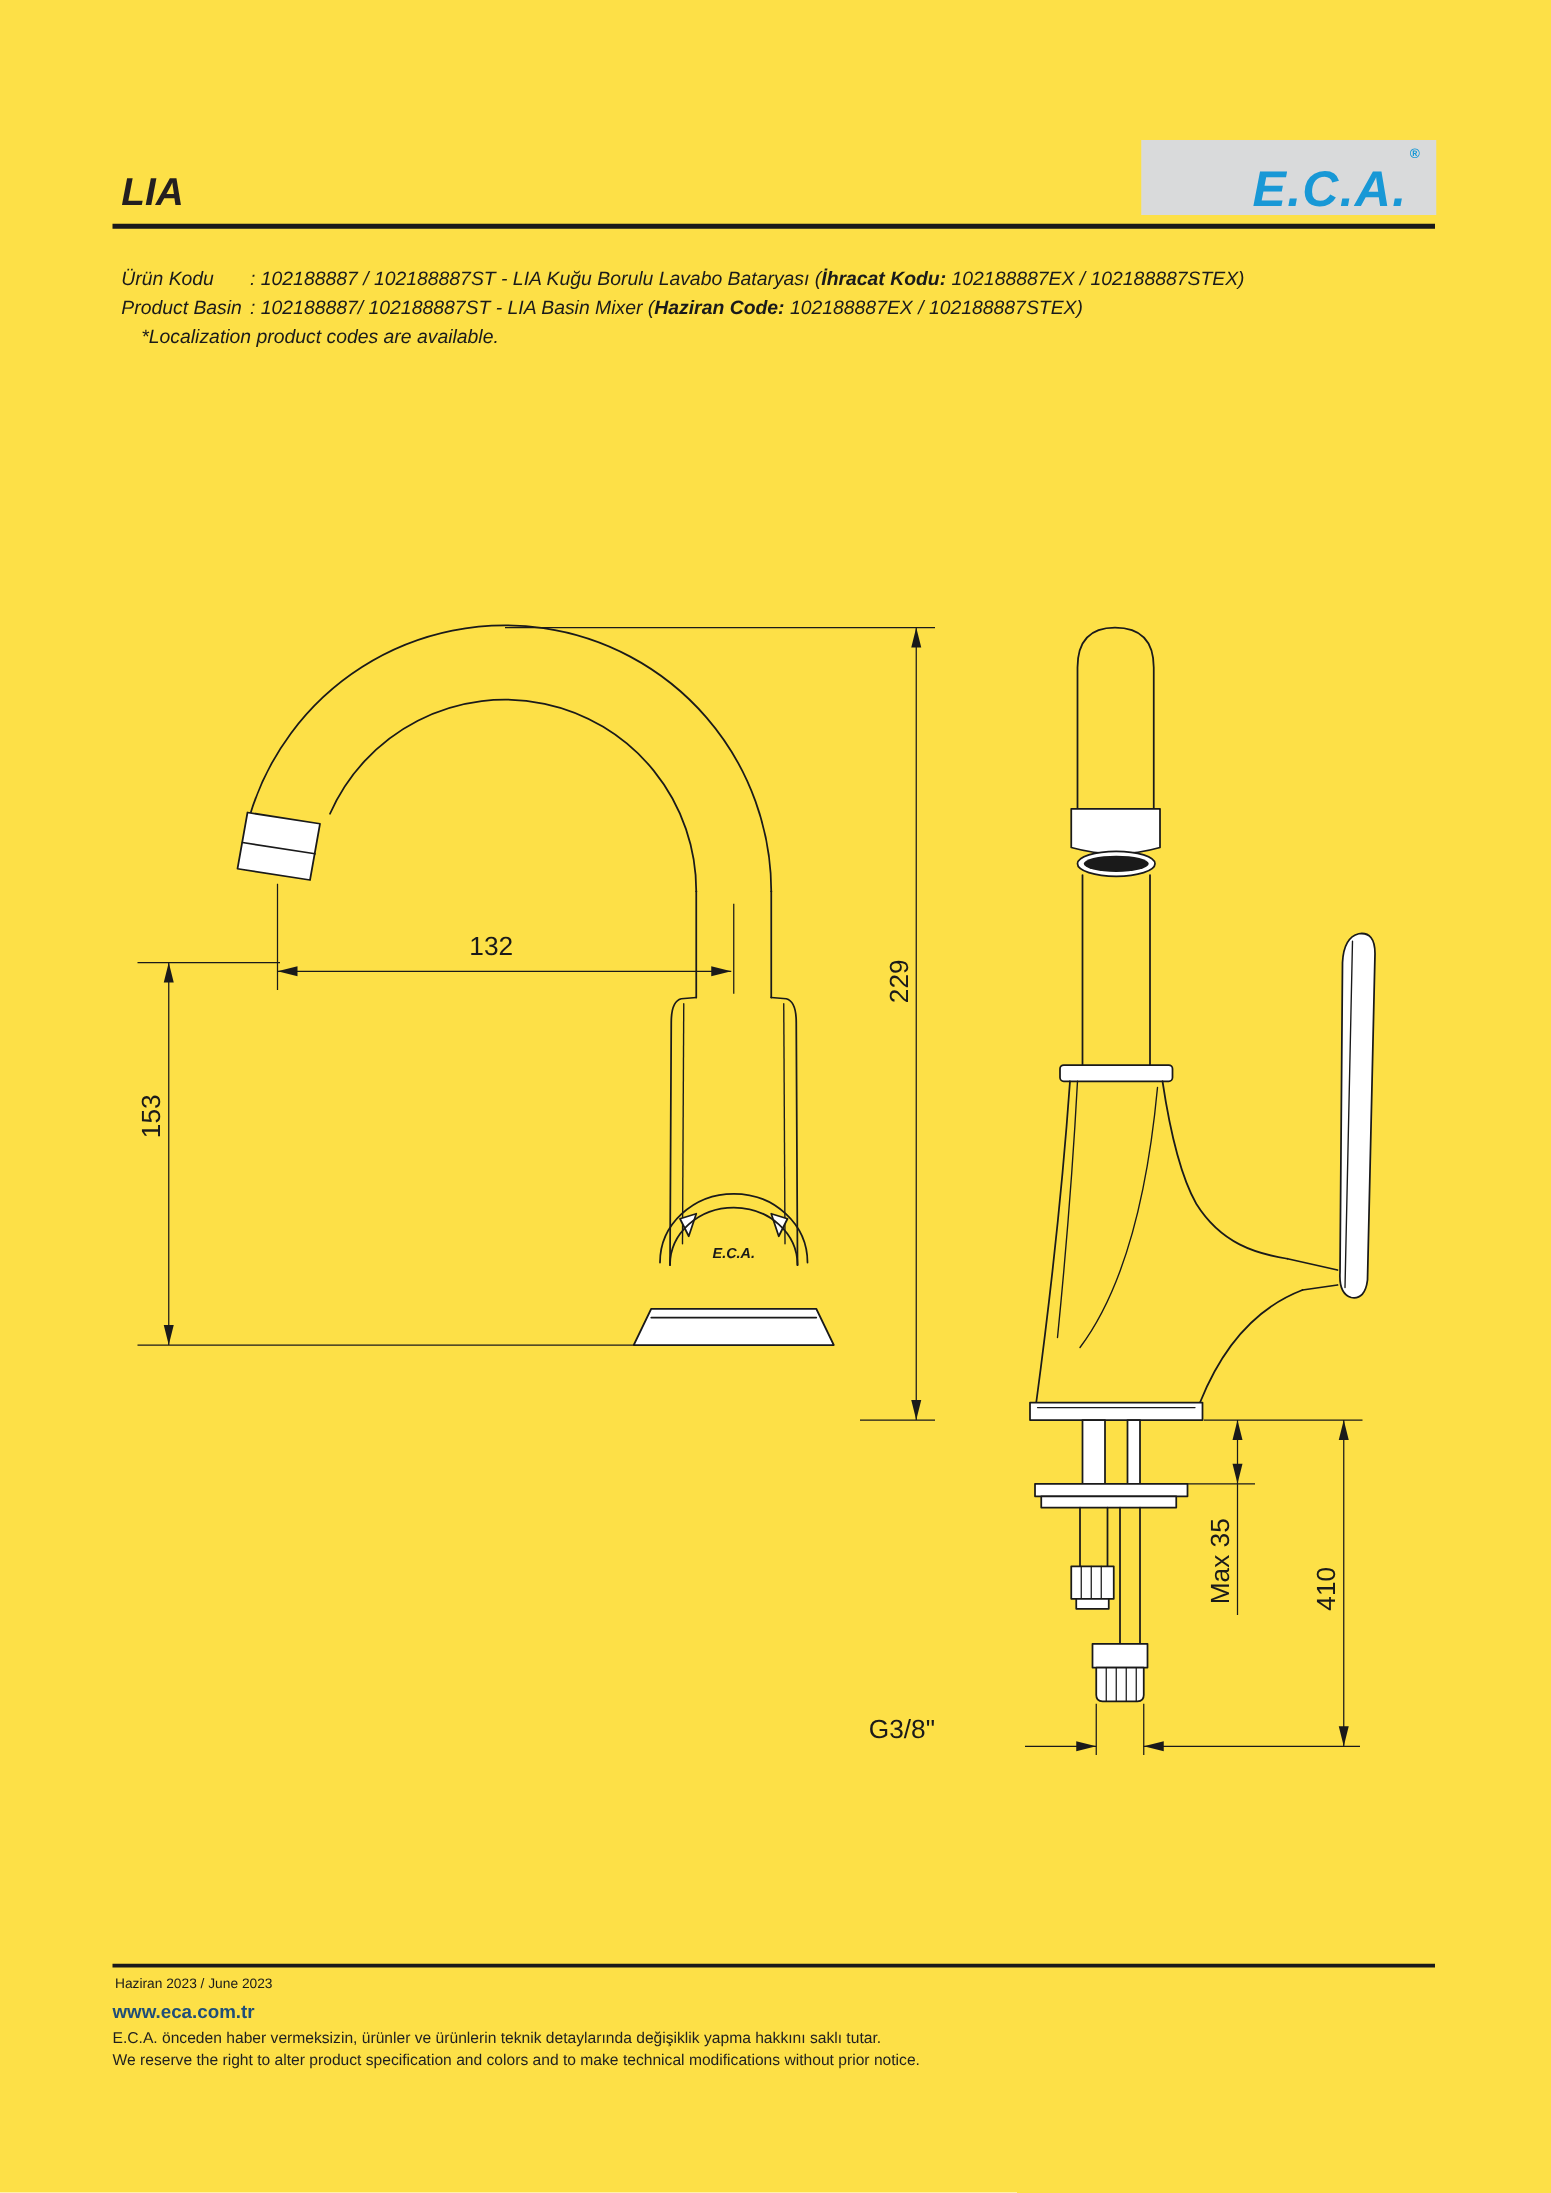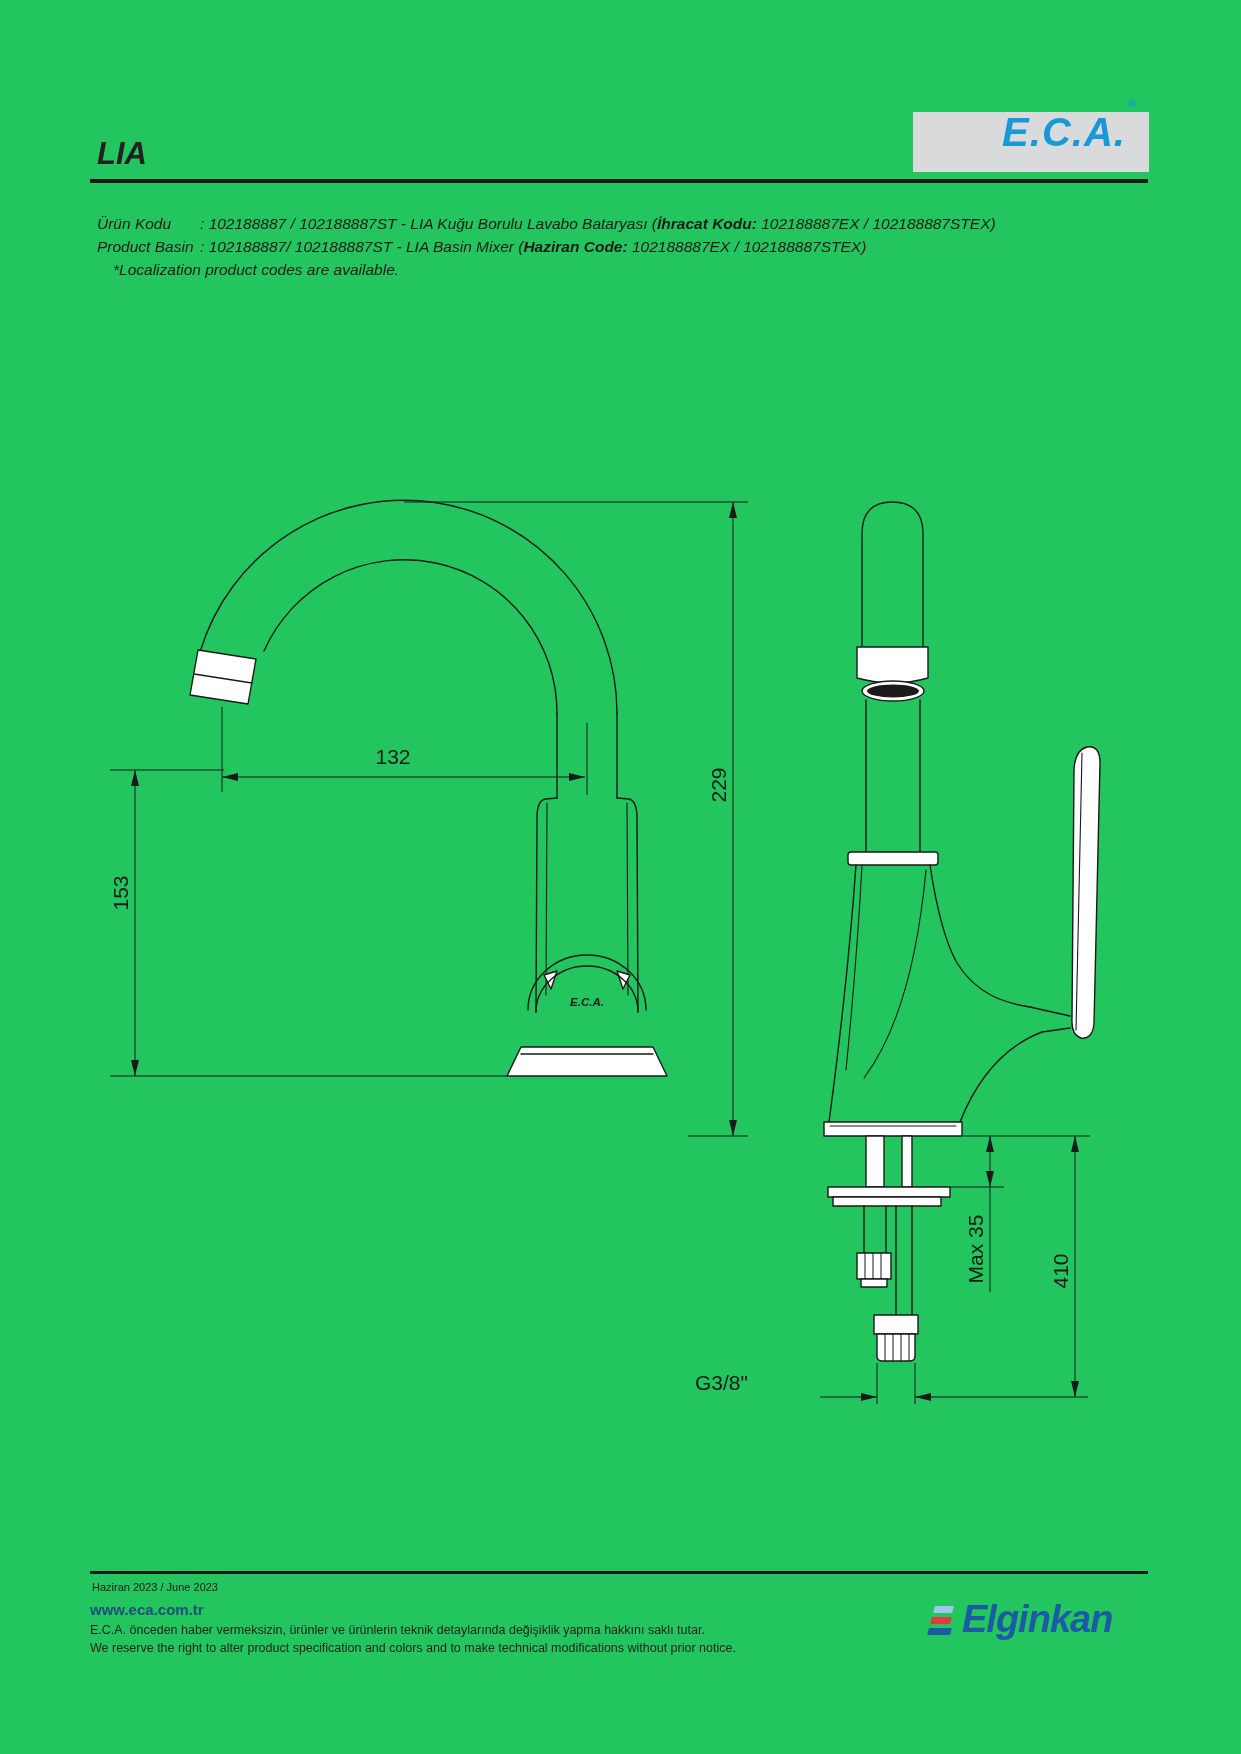--- a/index.html
+++ b/index.html
@@ -1,22 +1,22 @@
 <!DOCTYPE html>
 <html><head>
 <meta charset="utf-8">
 <style>
   html,body{margin:0;padding:0;background:#ffffff;}
   body{font-family:"Liberation Sans",sans-serif;color:#1a1a1a;}
-  .page{position:relative;width:1241px;height:1754px;background:#22c55e;overflow:hidden;}
+  .page{position:relative;width:1241px;height:1754px;background:#fde047;overflow:hidden;}
 
   
   .title{position:absolute;left:97px;top:136px;font-size:31px;font-weight:bold;font-style:italic;color:#231f20;letter-spacing:0px;}
   .rule-top{position:absolute;left:90px;top:179px;width:1058px;height:4px;background:#1a1a1a;}
-  .eca-box{position:absolute;left:913px;top:112px;width:236px;height:60px;background:#d9dadb;display:flex;align-items:flex-start;justify-content:flex-end;padding-right:14px;box-sizing:border-box;}
+  .eca-box{position:absolute;left:913px;top:112px;width:236px;height:60px;background:#d9dadb;display:flex;align-items:flex-end;justify-content:flex-end;padding-right:14px;box-sizing:border-box;}
   .eca-text{font-size:40px;font-weight:bold;font-style:italic;color:#1898d6;letter-spacing:1px;line-height:1;}
   .eca-reg{font-size:11px;font-weight:bold;color:#1898d6;vertical-align:top;position:relative;top:-14px;left:2px;font-style:normal;}
 
   
   .pinfo{position:absolute;left:97px;top:212px;width:1060px;font-size:15.5px;font-style:italic;line-height:23px;color:#1a1a1a;}
   .pinfo .lbl{font-weight:normal;display:inline-block;min-width:103px;}
   .pinfo .blbl{font-weight:bold;}
   .pnote{font-style:italic;margin-left:16px;}
 
   
@@ -177,22 +177,14 @@
       <text x="695" y="1390">G3/8"</text>
       <text x="587" y="1006" text-anchor="middle" font-size="11.5" font-weight="bold" font-style="italic">E.C.A.</text>
     </g>
   </svg>
 
   <div class="rule-bot"></div>
   <div class="f-date">Haziran 2023 / June 2023</div>
   <div class="f-site">www.eca.com.tr</div>
   <div class="f-tr">E.C.A. önceden haber vermeksizin, ürünler ve ürünlerin teknik detaylarında değişiklik yapma hakkını saklı tutar.</div>
   <div class="f-en">We reserve the right to alter product specification and colors and to make technical modifications without prior notice.</div>
-  <div class="elg">
-    <div class="elg-bars">
-        <span class="b1"></span>
-        <span class="b2"></span>
-        <span class="b3"></span>
-      </div>
-    <div class="elg-text">Elginkan</div>
-  </div>
 
 </div>
 
 </body></html>

